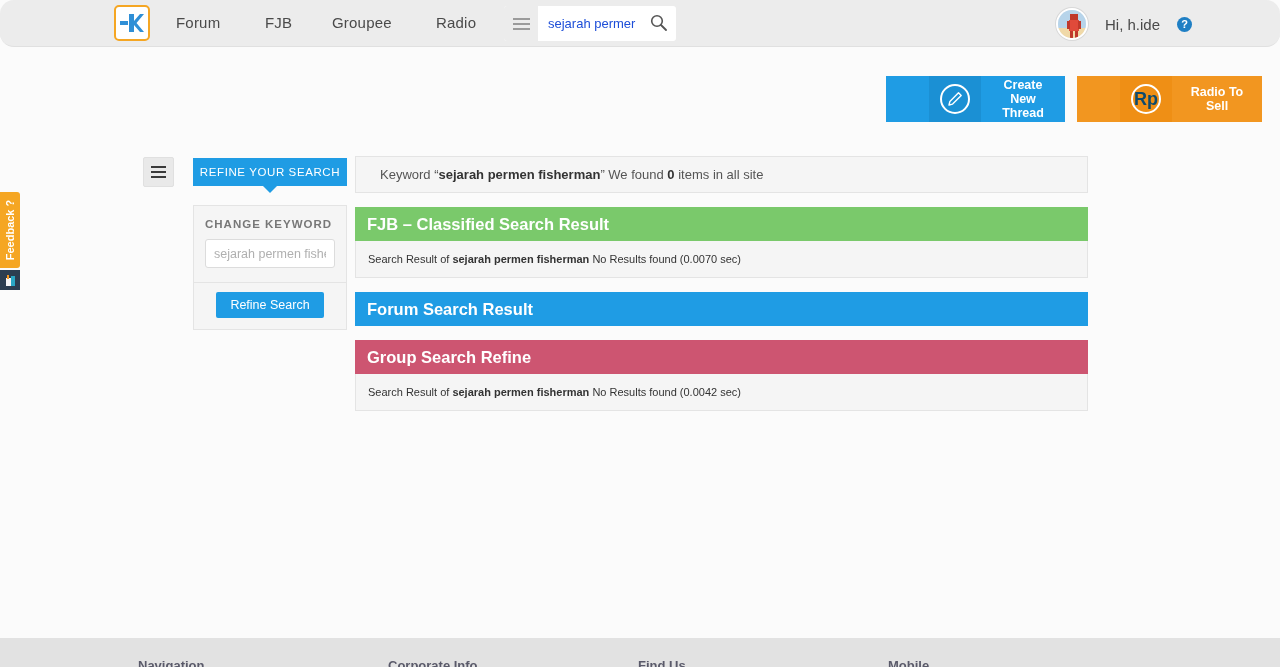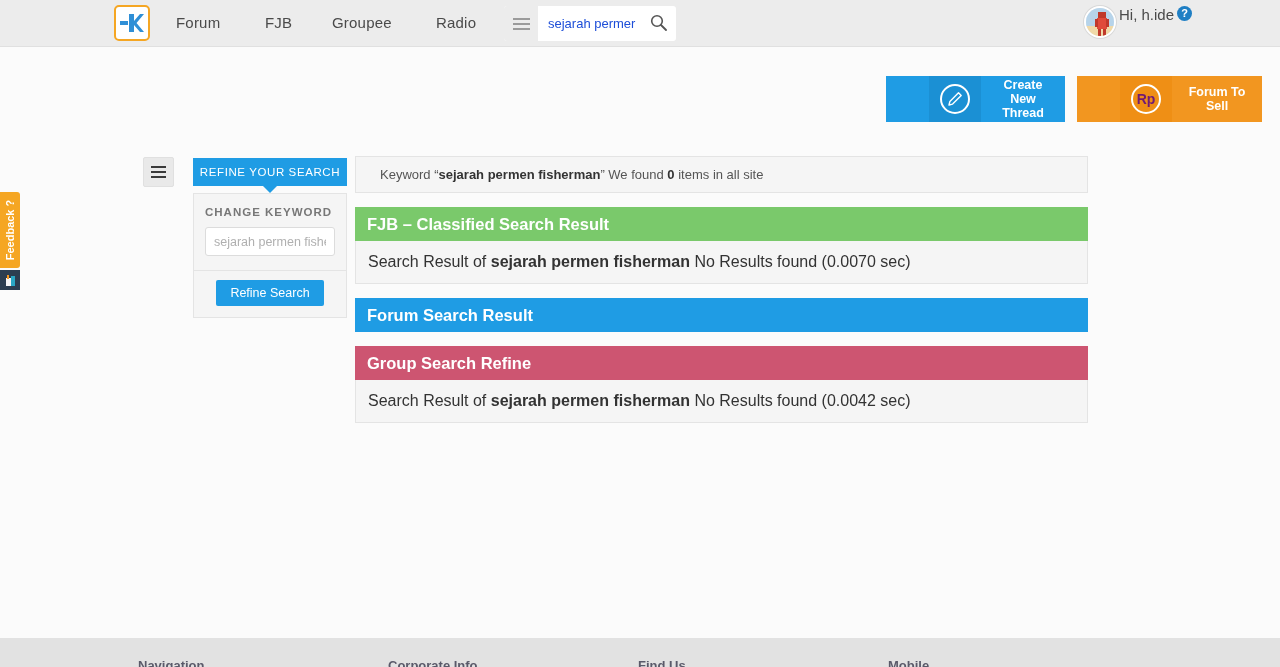--- a/index.html
+++ b/index.html
@@ -10,20 +10,21 @@
     background: #fbfbfb;
     font-family: "Liberation Sans", sans-serif;
   }
 
   
   .topbar {
     position: absolute; top: 0; left: 0;
     width: 1280px; height: 47px;
     background: #ececec;
     border-bottom: 1px solid #e0e0e0;
+    border-radius: 14px;
   }
   .logo {
     position: absolute; left: 114px; top: 5px;
     width: 36px; height: 36px;
     border: 2px solid #f5a623;
     border-radius: 5px;
     background: #ffffff;
     display: flex; align-items: center; justify-content: center;
   }
   .logo svg { display: block; }
@@ -65,21 +66,21 @@
   }
   .search-input::placeholder { color: #9a9a9a; }
   .search-btn {
     width: 36px; height: 35px;
     display: flex; align-items: center; justify-content: center;
     background: transparent; border: 0; cursor: pointer; padding: 0;
   }
 
   .useracct {
     position: absolute; right: 88px; top: 6px;
-    height: 36px; display: flex; align-items: flex-start; gap: 3px;
+    height: 36px; display: flex; align-items: center; gap: 17px;
     cursor: pointer;
   }
   .avatar {
     width: 32px; height: 32px; border-radius: 50%;
     background: #e8eef4; border: 2px solid #fff;
     box-shadow: 0 0 0 1px #d8d8d8;
     overflow: hidden; position: relative;
   }
   .greet { font-size: 15px; color: #4a4a4a; }
   .help-icon {
@@ -110,21 +111,21 @@
   .act-thread { background: #1f9ce4; }
   .act-thread .ic { background: #1b90d4; }
   .act-thread .lbl { width: 84px; }
   .act-sell { background: #f29620; }
   .act-sell .ic { background: #ef8f15; }
   .act-sell .lbl { width: 90px; }
   .circ-ic {
     width: 30px; height: 30px; border-radius: 50%;
     border: 2px solid #fff;
     display: flex; align-items: center; justify-content: center;
-    font-size: 14px; font-weight: bold; color: #701a75;
+    font-size: 18px; font-weight: bold; color: #0c4a6e;
   }
 
   
   .feedback {
     position: absolute; left: 0; top: 192px;
     width: 20px; height: 76px;
     background: #f5a623;
     border-radius: 0 3px 3px 0;
     cursor: pointer;
     display: flex; align-items: center; justify-content: center;
@@ -162,21 +163,21 @@
     display: flex; align-items: center; justify-content: center;
     cursor: pointer;
   }
   .refine-caret {
     width: 0; height: 0; margin: 0 auto;
     border-left: 7px solid transparent;
     border-right: 7px solid transparent;
     border-top: 7px solid #1f9ce4;
   }
   .refine-body {
-    margin-top: 0;
+    margin-top: 12px;
     background: #f5f5f5;
     border: 1px solid #e4e4e4;
   }
   .refine-sec { padding: 12px 11px 14px; }
   .refine-title {
     font-size: 11.5px; font-weight: bold; color: #777;
     letter-spacing: 1px; margin-bottom: 9px;
   }
   .keyword-input {
     width: 100%; height: 29px;
@@ -210,21 +211,21 @@
 
   .rs-block { margin-bottom: 14px; }
   .rs-head {
     height: 34px; display: flex; align-items: center;
     padding: 0 12px;
     color: #fff; font-size: 16.5px; font-weight: bold;
   }
   .rs-body {
     background: #f5f5f5;
     border: 1px solid #e4e4e4; border-top: 0;
-    padding: 12px; font-size: 16px; color: #333;
+    padding: 12px; font-size: 11px; color: #333;
   }
   .rs-body b { font-weight: bold; }
 
   
   .footer-sep {
     position: absolute; left: 0; top: 638px;
     width: 1280px; height: 2px; background: #e2e2e2;
   }
   .footer {
     position: absolute; left: 0; top: 640px;
@@ -303,21 +304,21 @@
           <path d="M11.5 1.8 L14.2 4.5 L5.6 13.1 L2 14 L2.9 10.4 Z" fill="none" stroke="#fff" stroke-width="1.4" stroke-linejoin="round"></path>
         </svg>
       </span>
     </span>
     <span class="lbl">Create New Thread</span>
   </a>
   <a class="act act-sell" href="#">
     <span class="ic">
       <span class="circ-ic">Rp</span>
     </span>
-    <span class="lbl">Forum To Sell</span>
+    <span class="lbl">Radio To Sell</span>
   </a>
 </div>
 
 <div class="feedback">
   <span>Feedback ?</span>
 </div>
 <div class="feedback-ic">
   <svg width="13" height="13" viewBox="0 0 13 13">
     <rect x="2" y="4" width="5" height="8" fill="#f5f5f5"></rect>
     <rect x="7" y="2" width="4" height="10" fill="#2aa7c4"></rect>

